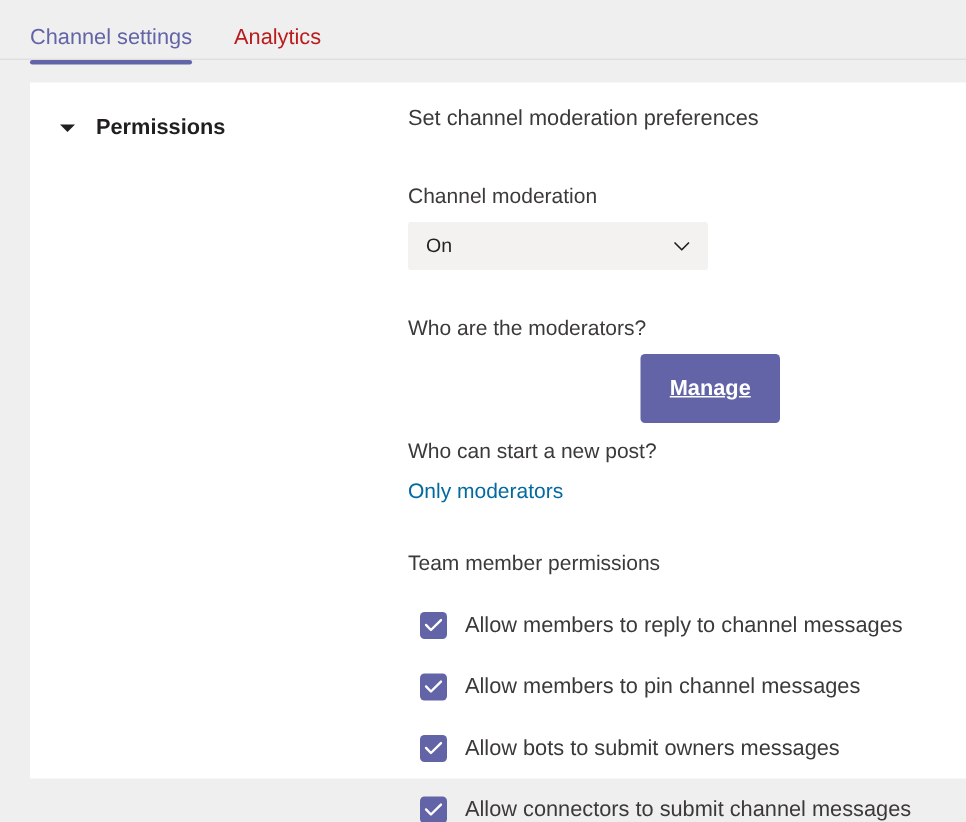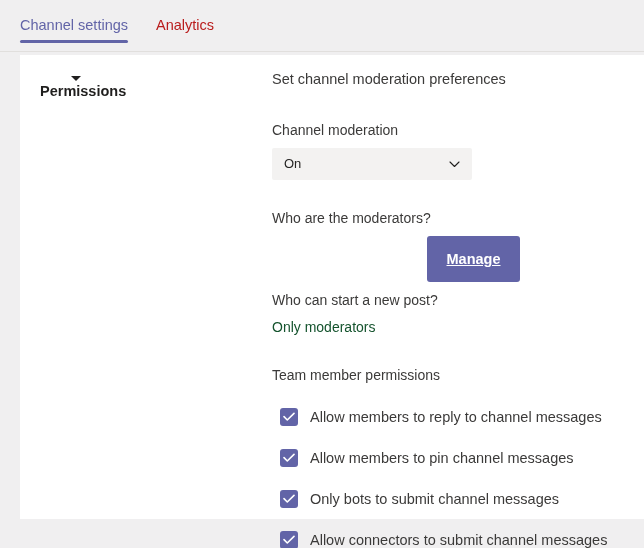--- a/index.html
+++ b/index.html
@@ -14,21 +14,21 @@
     -webkit-font-smoothing: antialiased;
     overflow: hidden;
   }
 
   
   .tabbar {
     position: absolute;
     left: 0;
     top: 0;
     width: 644px;
-    height: 52px;
+    height: 40px;
     background: #f0eff0;
     border-bottom: 1px solid #e1dfdd;
     box-sizing: border-box;
   }
   .tabs {
     position: absolute;
     left: 20px;
     top: 16px;
     display: flex;
     align-items: flex-start;
@@ -69,21 +69,20 @@
   }
 
   
   .section-header {
     position: absolute;
     left: 20px;
     top: 20px;
     display: flex;
     align-items: center;
     cursor: pointer;
-    flex-direction: column;
   }
   .chevron-caret {
     width: 0;
     height: 0;
     border-left: 5px solid transparent;
     border-right: 5px solid transparent;
     border-top: 5px solid #201f1e;
     margin-right: 14px;
     margin-top: 1px;
   }
@@ -172,21 +171,21 @@
     font-family: "Liberation Sans", sans-serif;
     font-size: 14.5px;
     font-weight: bold;
     cursor: pointer;
     padding: 0;
     text-decoration: underline;
   }
 
   .static-value {
     font-size: 14px;
-    color: #14532d;
+    color: #0369a1;
     line-height: 19px;
     margin: 0;
   }
 
   
   .checkbox-list {
     margin-top: 12px;
   }
   .checkbox-row {
     display: flex;
@@ -286,21 +285,21 @@
         </span>
         <span class="checkbox-label">Allow members to pin channel messages</span>
       </div>
 
       <div class="checkbox-row">
         <span class="checkbox">
           <svg width="12" height="10" viewBox="0 0 12 10">
             <path d="M1 4.6 L4.3 8 L11 1.4" fill="none" stroke="#ffffff" stroke-width="1.6" stroke-linecap="round" stroke-linejoin="round"></path>
           </svg>
         </span>
-        <span class="checkbox-label">Only bots to submit channel messages</span>
+        <span class="checkbox-label">Allow bots to submit owners messages</span>
       </div>
 
       <div class="checkbox-row">
         <span class="checkbox">
           <svg width="12" height="10" viewBox="0 0 12 10">
             <path d="M1 4.6 L4.3 8 L11 1.4" fill="none" stroke="#ffffff" stroke-width="1.6" stroke-linecap="round" stroke-linejoin="round"></path>
           </svg>
         </span>
         <span class="checkbox-label">Allow connectors to submit channel messages</span>
       </div>

